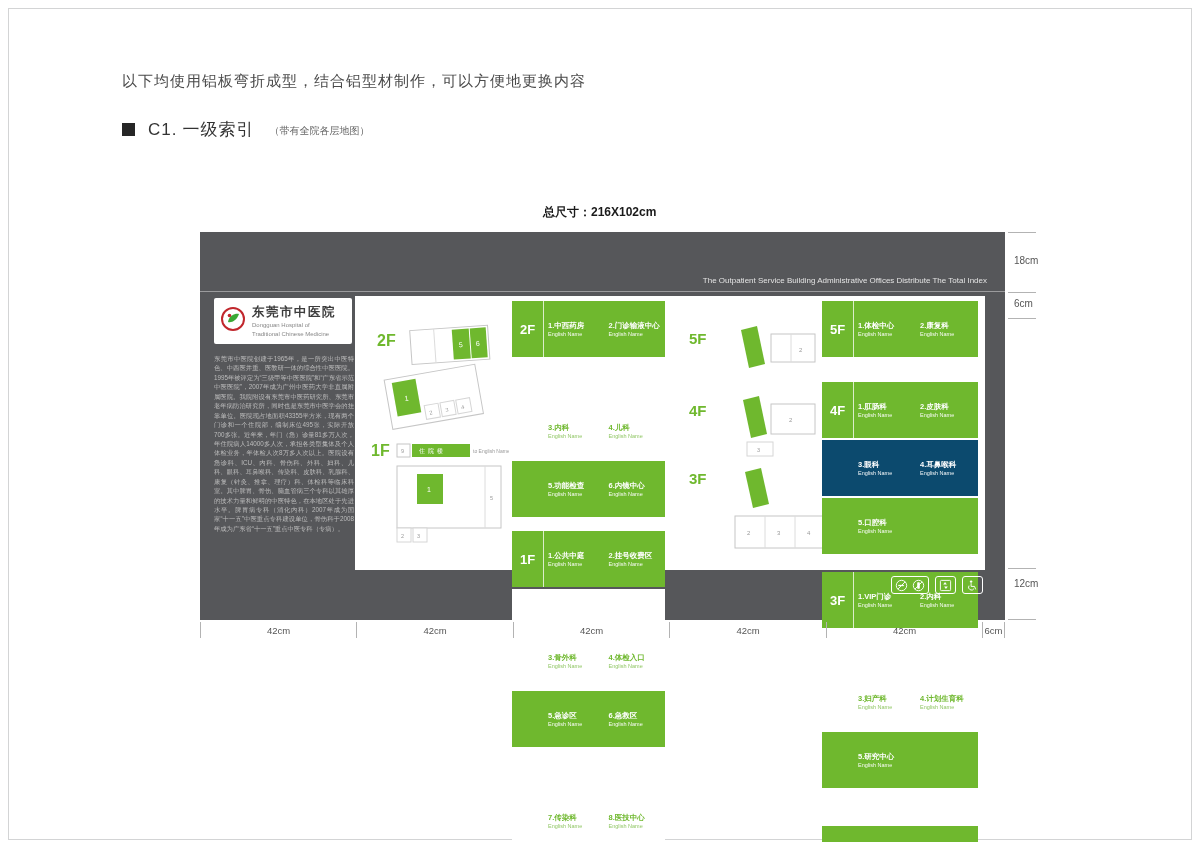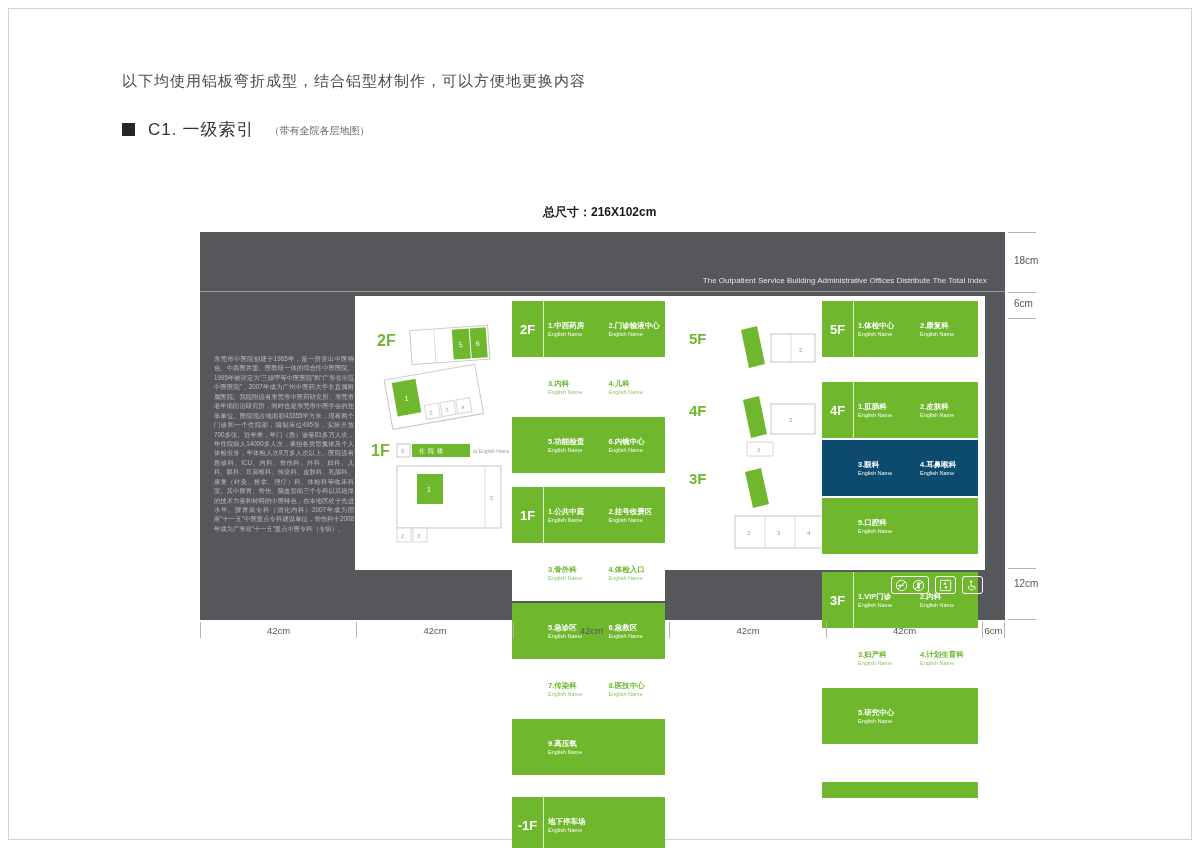--- a/index.html
+++ b/index.html
@@ -40,21 +40,21 @@
   .drow.bar { height:16px; min-height:16px; }
   .bg-green { background:#6fb82e; color:#fff; }
   .bg-lightgreen { background:#0c4a6e; color:#fff; }
   .bg-white { background:#fff; color:#6fb82e; }
   .floor { flex:0 0 32px; display:flex; align-items:center; justify-content:center;
            font-weight:bold; font-size:13px; }
   .has-floor.bg-green .floor, .has-floor.bg-lightgreen .floor { border-right:1px solid rgba(255,255,255,.75); }
   .dcell { flex:1 1 0; padding:20px 4px; overflow:hidden; }
   .dcell .cn { font-size:7.5px; font-weight:bold; white-space:nowrap; }
   .dcell .en { font-size:5.5px; opacity:.95; white-space:nowrap; }
-  .bg-white .dcell .cn { color:#6fb82e; }
+  .bg-white .dcell .cn { color:#6fb82e;margin-top:44px; }
   .bg-white .dcell .en { color:#8cc45f; }
 
   .floor-map { position:absolute; }
   .floor-map svg { display:block; }
 
   
   .footer-icons { position:absolute; right:22px; bottom:26px; display:flex; gap:6px; align-items:center; }
   .icon-box { height:18px; border:1px solid #fff; border-radius:3px; display:flex;
               align-items:center; justify-content:center; gap:4px; padding:0 3px; }
 
@@ -80,20 +80,34 @@
   <span class="section-note">（带有全院各层地图）</span>
 </div>
 
 <div class="size-label">总尺寸：216X102cm</div>
 
 <div class="panel">
 
   <div class="sign-subtitle">The Outpatient Service Building Administrative Offices Distribute The Total Index</div>
   <div class="header-line"></div>
 
+  <div class="logo-box">
+    <span>
+      <svg width="26" height="26" viewBox="0 0 26 26">
+        <circle cx="13" cy="13" r="11" fill="none" stroke="#c1272d" stroke-width="2"></circle>
+        <path d="M8 16 C9 9, 16 7, 19 8 C17 14, 12 17, 8 16 Z" fill="#3aa935"></path>
+        <circle cx="9.5" cy="9.5" r="1.8" fill="#c1272d"></circle>
+      </svg>
+    </span>
+    <span class="logo-text">
+      <span class="logo-cn">东莞市中医院</span>
+      <span class="logo-en">Dongguan Hospital of</span>
+      <span class="logo-en">Traditional Chinese Medicine</span>
+    </span>
+  </div>
 
   <div class="hospital-intro">东莞市中医院创建于1965年，是一所突出中医特色、中西医并重、医教研一体的综合性中医医院。1995年被评定为“三级甲等中医医院”和“广东省示范中医医院”，2007年成为广州中医药大学非直属附属医院。我院附设有东莞市中医药研究所、东莞市老年病防治研究所，同时也是东莞市中医学会的挂靠单位。医院现占地面积43355平方米，现有两个门诊和一个住院部，编制床位495张，实际开放700多张。近年来，年门（急）诊量81多万人次，年住院病人14000多人次，承担各类型集体及个人体检业务，年体检人次8万多人次以上。医院设有急诊科、ICU、内科、骨伤科、外科、妇科、儿科、眼科、耳鼻喉科、传染科、皮肤科、乳腺科、康复（针灸、推拿、理疗）科、体检科等临床科室。其中脾胃、骨伤、脑血管病三个专科以其雄厚的技术力量和鲜明的中医特色，在本地区处于先进水平。脾胃病专科（消化内科）2007年成为国家“十一五”中医重点专科建设单位，骨伤科于2008年成为广东省“十一五”重点中医专科（专病）。</div>
 
   <div class="white-area">
 
     <div class="floor-map" style="left:8px; top:24px;">
       <svg width="142" height="114" viewBox="0 0 142 114">
         <text x="14" y="26" font-size="16" font-weight="bold" fill="#6fb82e">2F</text>
         <g transform="rotate(-4 85 28)">
           <rect x="48" y="8" width="78" height="34" fill="#fff" stroke="#c6c6c6"></rect>

